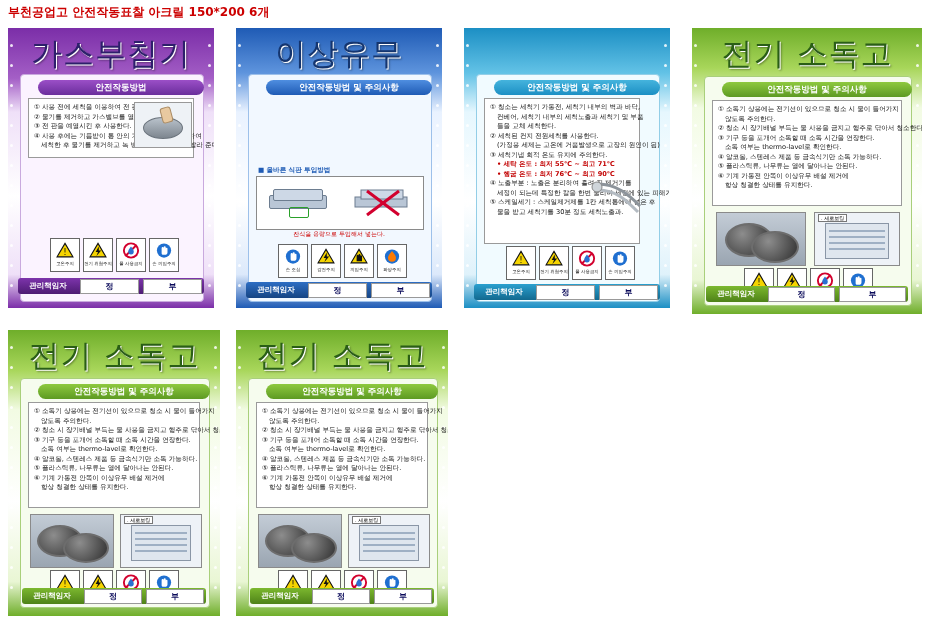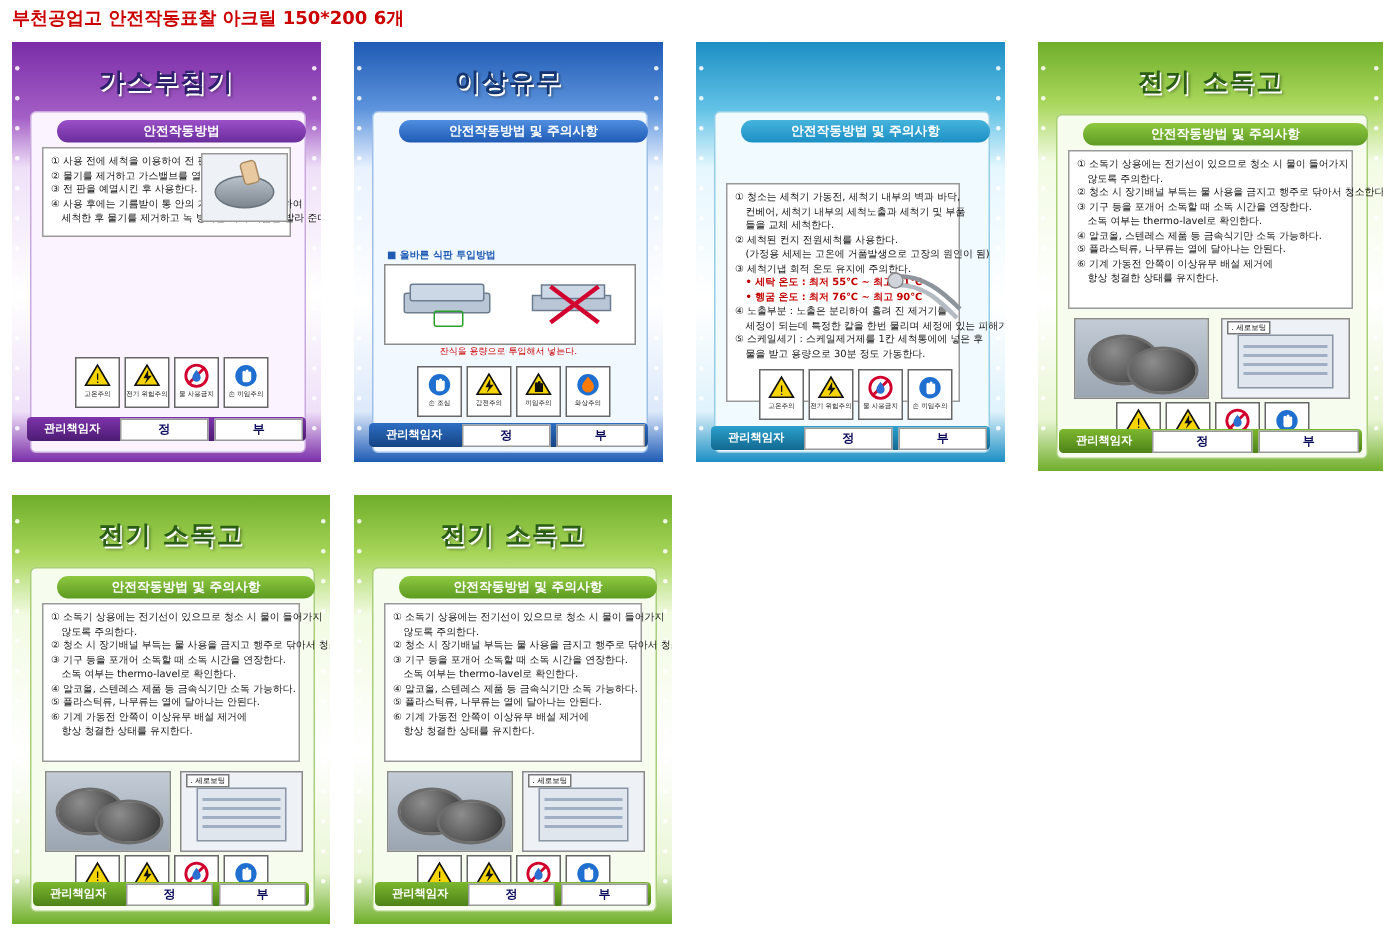--- a/index.html
+++ b/index.html
@@ -2,21 +2,21 @@
 <html><head>
 <meta charset="utf-8">
 <style>
   html,body{margin:0;padding:0;background:#ffffff;}
   body{width:931px;height:632px;font-family:"DejaVu Sans","Liberation Sans",sans-serif;overflow:hidden;}
   .page-title{position:absolute;left:8px;top:4px;font-size:12px;font-weight:bold;color:#cc0000;letter-spacing:0px;white-space:nowrap;}
   .board{position:absolute;box-sizing:border-box;overflow:hidden;}
 
   
   .htitle{position:absolute;left:0;right:0;top:0;height:40px;display:flex;align-items:center;justify-content:center;}
-  .htitle span{font-size:17px;font-weight:bold;letter-spacing:1px;}
+  .htitle span{font-size:31px;font-weight:normal;letter-spacing:1px;}
 
   .sec-head{margin:0 10px;height:15px;border-radius:8px;display:flex;align-items:center;justify-content:center;}
   .sec-head span{font-size:8.5px;font-weight:bold;color:#fff;}
 
   .body-box{position:absolute;left:10px;right:10px;box-sizing:border-box;border:1px solid #9a9a9a;background:#fff;padding:4px 5px;}
   .line{font-size:6.6px;line-height:9.5px;color:#111;white-space:nowrap;}
   .line.ind{padding-left:7px;}
   .line.b{font-weight:bold;}
 
   
@@ -284,33 +284,33 @@
       <i style="top:256px"></i>
   </div>
 
 
   <div style="position:absolute;left:12px;top:46px;width:182px;height:226px;background:#f1fbff;border:1px solid #93cee7;border-radius:4px;"></div>
 
   <div class="sec-head" style="position:absolute;left:20px;width:166px;top:52px;background:linear-gradient(180deg,#45b4dd,#1c8fc4);">
     <span>안전작동방법 및 주의사항</span>
   </div>
 
-  <div class="body-box" style="left:20px;width:156px;top:70px;height:146px;margin-top:24px;">
+  <div class="body-box" style="left:20px;width:156px;top:70px;height:146px;">
     <div class="line">① 청소는 세척기 가동전, 세척기 내부의 벽과 바닥,</div>
     <div class="line ind">컨베어, 세척기 내부의 세척노출과 세척기 및 부품</div>
     <div class="line ind">들을 교체 세척한다.</div>
     <div class="line">② 세척된 컨지 전원세척를 사용한다.</div>
     <div class="line ind">(가정용 세제는 고온에 거품발생으로 고장의 원인이 됨)</div>
     <div class="line">③ 세척기냅 회적 온도 유지에 주의한다.</div>
     <div class="line ind b" style="color:#c20000;">• 세탁 온도 : 최저 55℃ ~ 최고 71℃</div>
     <div class="line ind b" style="color:#c20000;">• 헹굼 온도 : 최저 76℃ ~ 최고 90℃</div>
     <div class="line">④ 노출부분 : 노출은 분리하여 흘려 진 제거기를</div>
     <div class="line ind">세정이 되는데 특정한 칼을 한번 물리며 세정에 있는 피해가를 제거한다.</div>
     <div class="line">⑤ 스케일세기 : 스케일제거제를 1칸 세척통에에 넣은 후</div>
-    <div class="line ind">물을 받고 용량으로 30분 정도 가동한다.</div>
+    <div class="line ind">물을 받고 세척기를 30분 정도 세척노출과.</div>
   </div>
 
   <div style="position:absolute;left:124px;top:150px;width:60px;height:46px;">
     <svg viewBox="0 0 60 46" style="width:60px;height:46px">
       <path d="M10 6 C28 6 40 16 52 28" stroke="#8d949b" stroke-width="3" fill="none"></path>
       <path d="M10 12 C28 12 38 22 50 34" stroke="#b4bbc2" stroke-width="3" fill="none"></path>
       <circle cx="9" cy="9" r="5" fill="#cfd5da" stroke="#888"></circle>
     </svg>
   </div>
 

